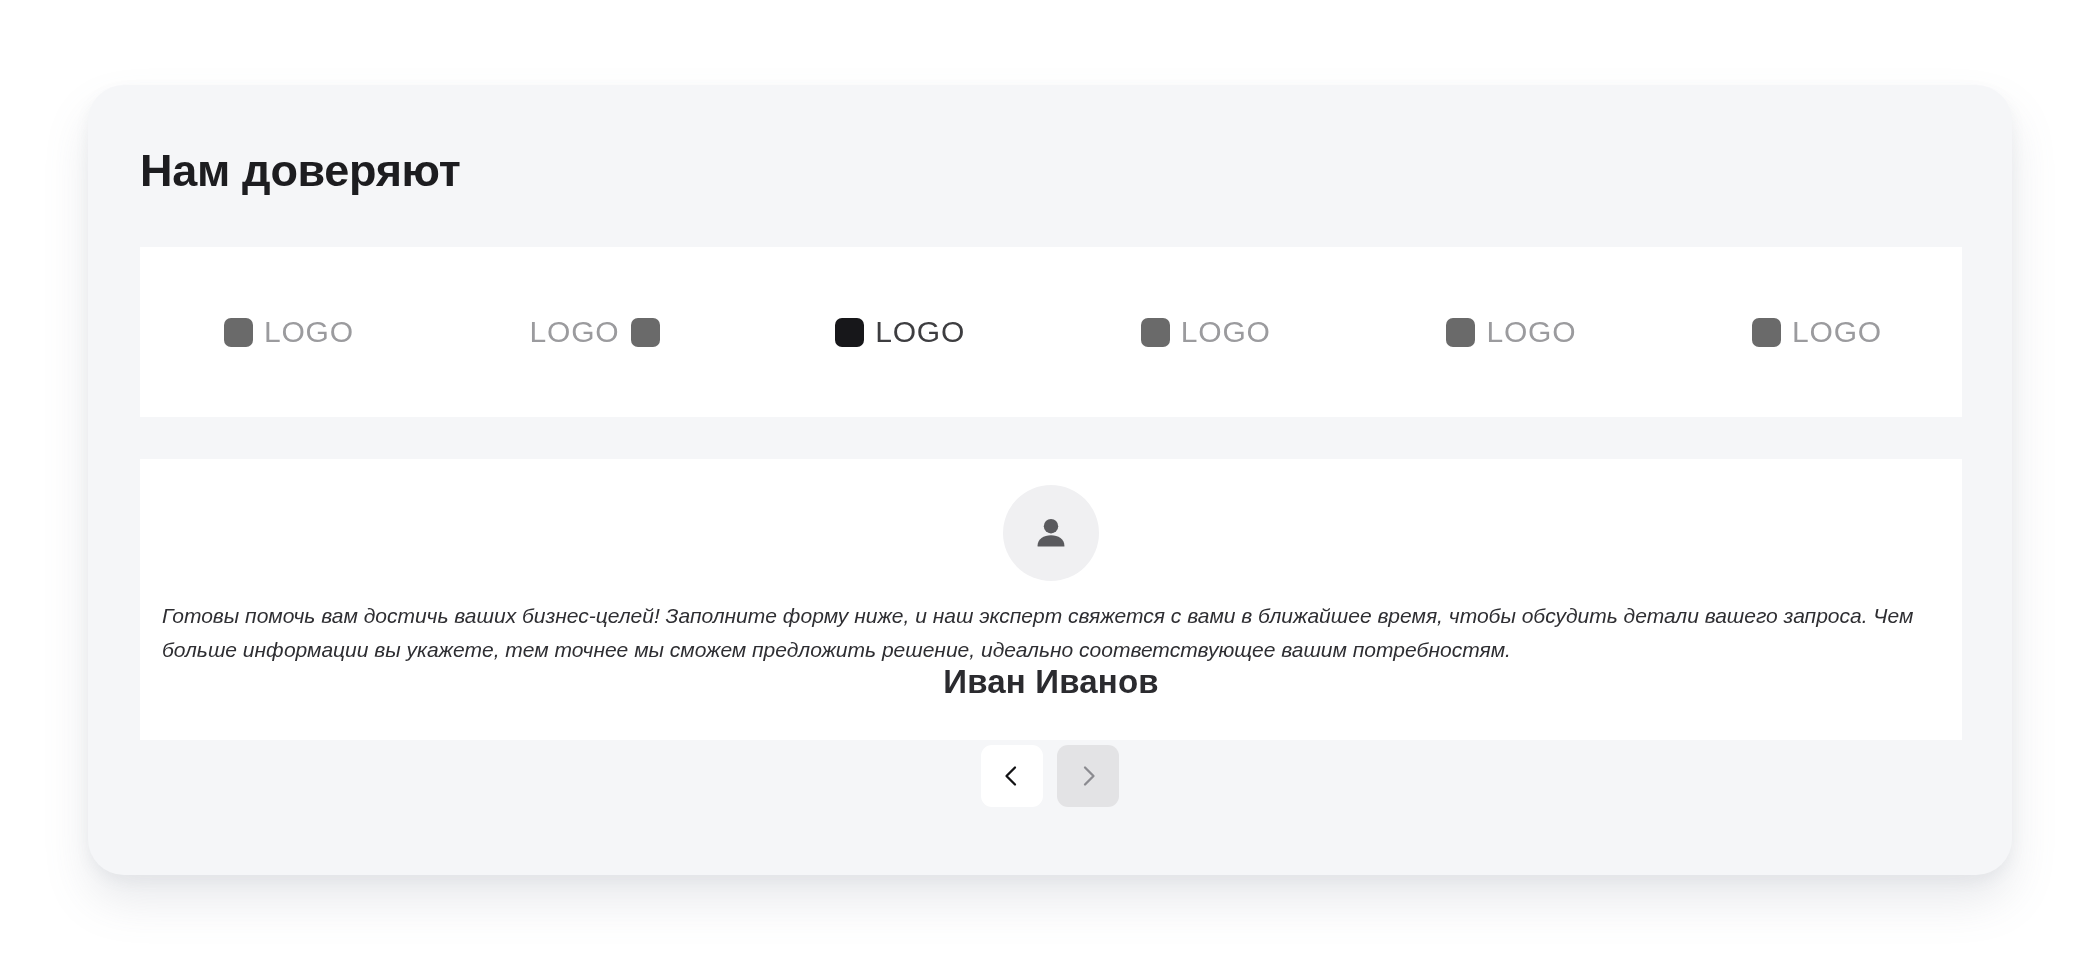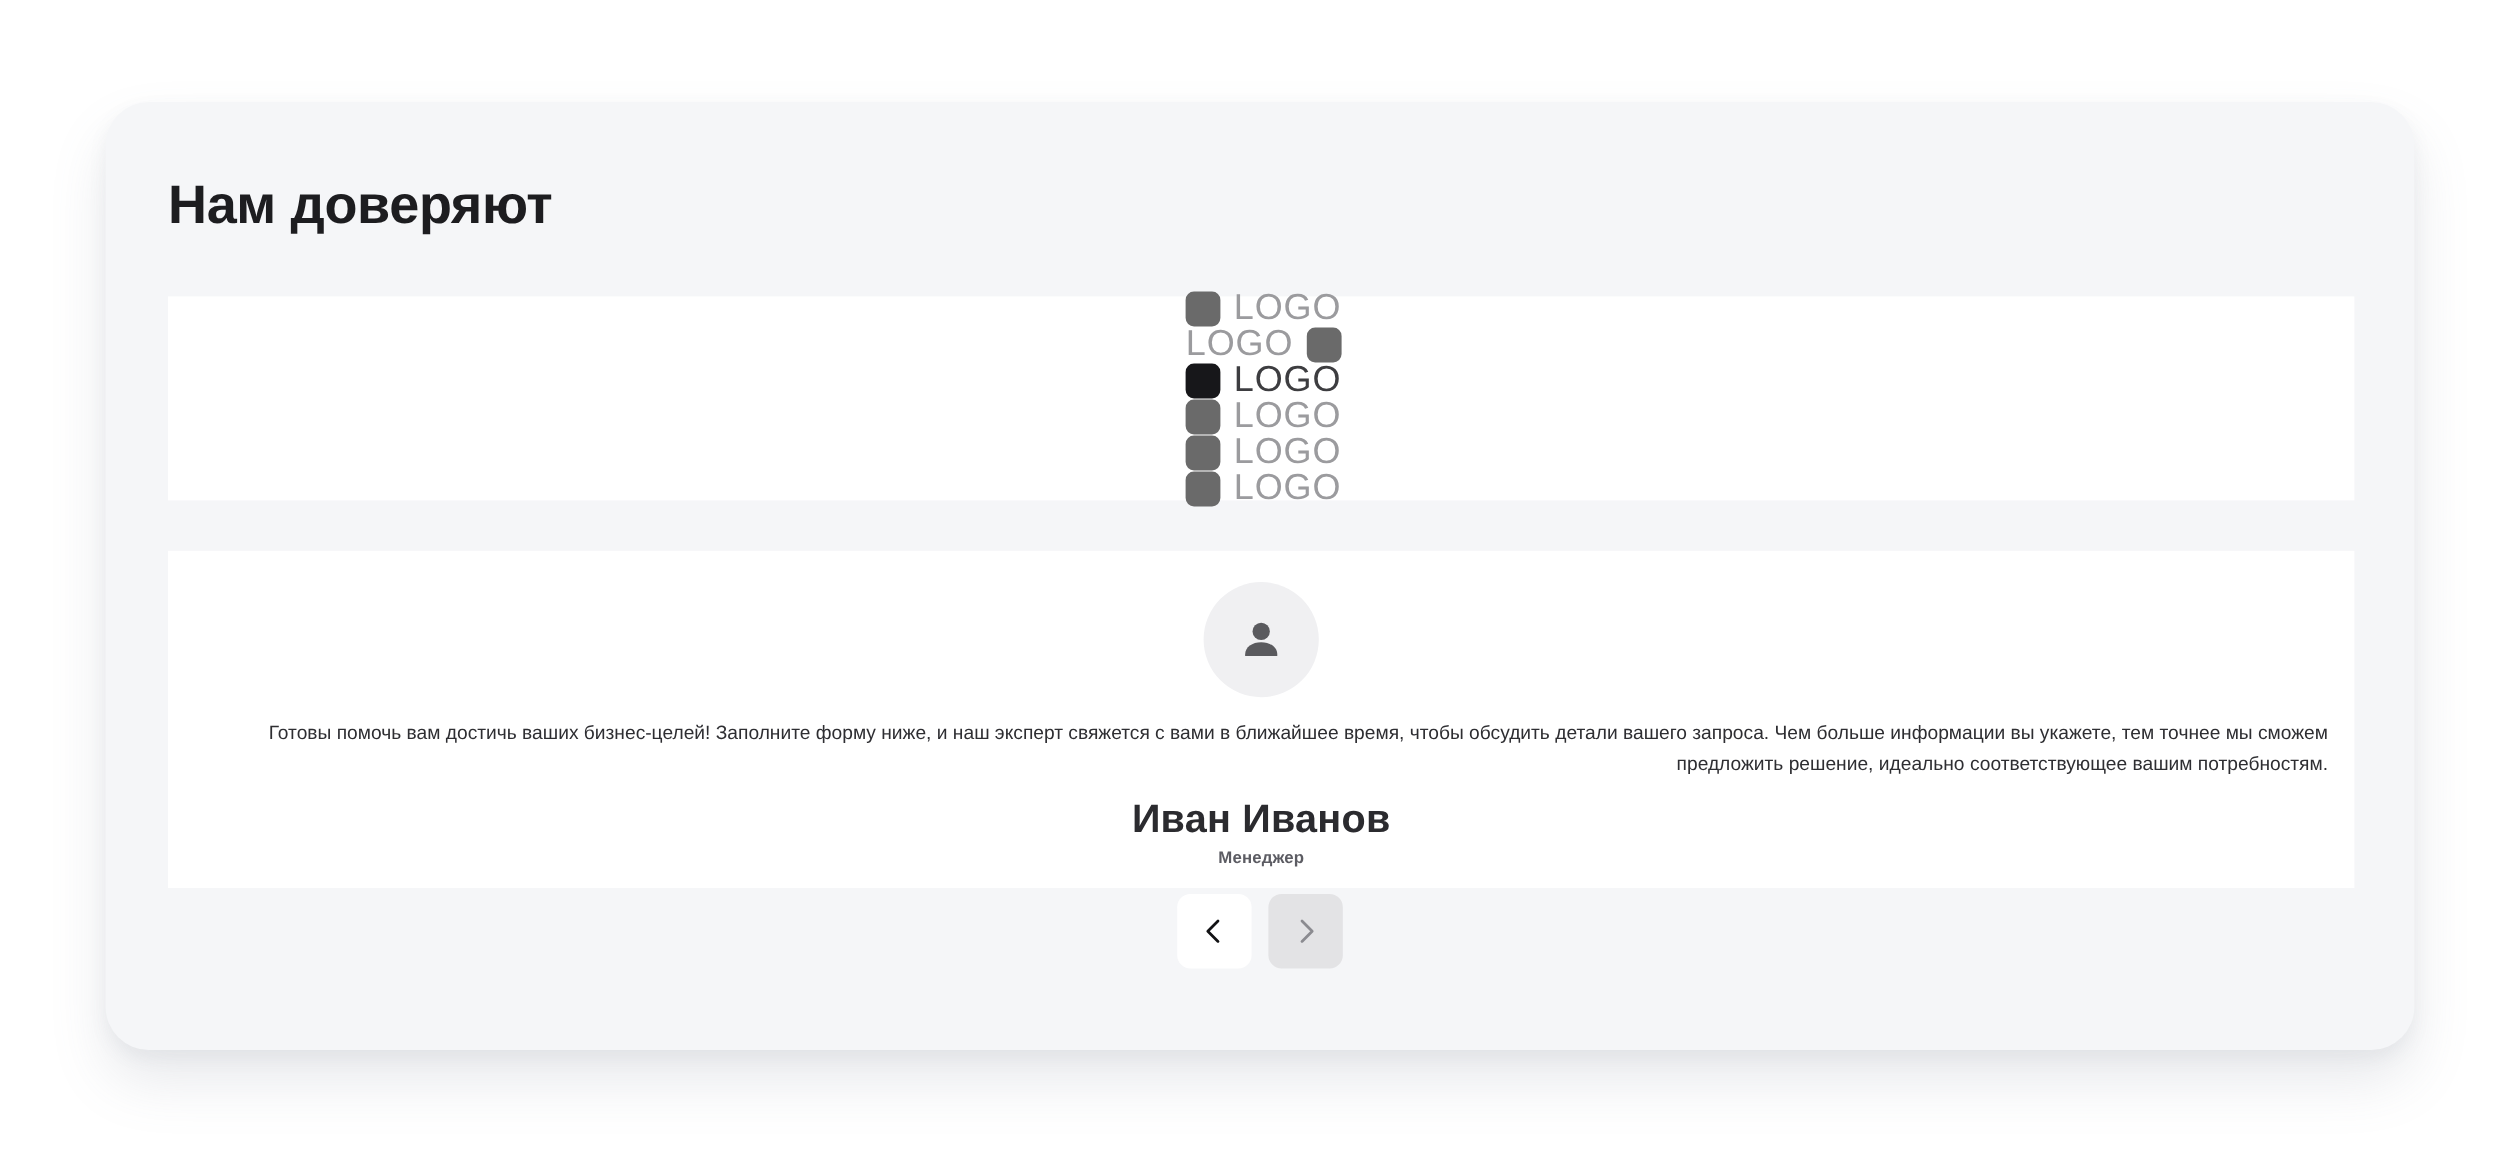--- a/index.html
+++ b/index.html
@@ -56,26 +56,24 @@
     left: 140px;
     top: 247px;
     width: 1822px;
     height: 170px;
     background: #ffffff;
     display: flex;
     align-items: center;
   }
   .logos-row {
     display: flex;
-    align-items: center;
     justify-content: space-between;
     width: 100%;
     padding: 0 80px 0 84px;
     box-sizing: border-box;
-    flex-direction: column;
   }
   .logo-item {
     display: flex;
     align-items: center;
     gap: 11px;
     cursor: pointer;
   }
   .logo-item.reversed {
     flex-direction: row-reverse;
   }
@@ -124,24 +122,25 @@
     justify-content: center;
   }
   .avatar svg { display: block; }
 
   .testimonial-text {
     position: absolute;
     left: 22px;
     right: 22px;
     top: 140px;
     margin: 0;
-    font-size: 16px;
+    font-size: 21px;
     line-height: 1.62;
     color: #2e2e32;
-    text-align: right;
+    text-align: left;
+    font-style: italic;
   }
 
   .author {
     position: absolute;
     left: 0;
     right: 0;
     top: 203px;
     text-align: center;
   }
   .author-name {
@@ -242,21 +241,20 @@
           <circle cx="21" cy="14.2" r="7.2" fill="#5a5a5e"></circle>
           <path d="M7.6 33.4c0-6.2 6-10.2 13.4-10.2s13.4 4 13.4 10.2v1.2H7.6z" fill="#5a5a5e"></path>
         </svg>
       </span>
     </div>
 
     <p class="testimonial-text">Готовы помочь вам достичь ваших бизнес-целей! Заполните форму ниже, и наш эксперт свяжется с вами в ближайшее время, чтобы обсудить детали вашего запроса. Чем больше информации вы укажете, тем точнее мы сможем предложить решение, идеально соответствующее вашим потребностям.</p>
 
     <div class="author">
       <div class="author-name">Иван Иванов</div>
-      <div class="author-role">Менеджер</div>
     </div>
 
   </div>
 
   <div class="nav">
 
     <button class="nav-btn">
       <span>
         <svg width="26" height="26" viewBox="0 0 26 26" fill="none" aria-hidden="true">
           <path class="chev" d="M16 4.5 L7.5 13 L16 21.5" stroke-width="2.3" stroke-linecap="round" stroke-linejoin="round" fill="none"></path>

